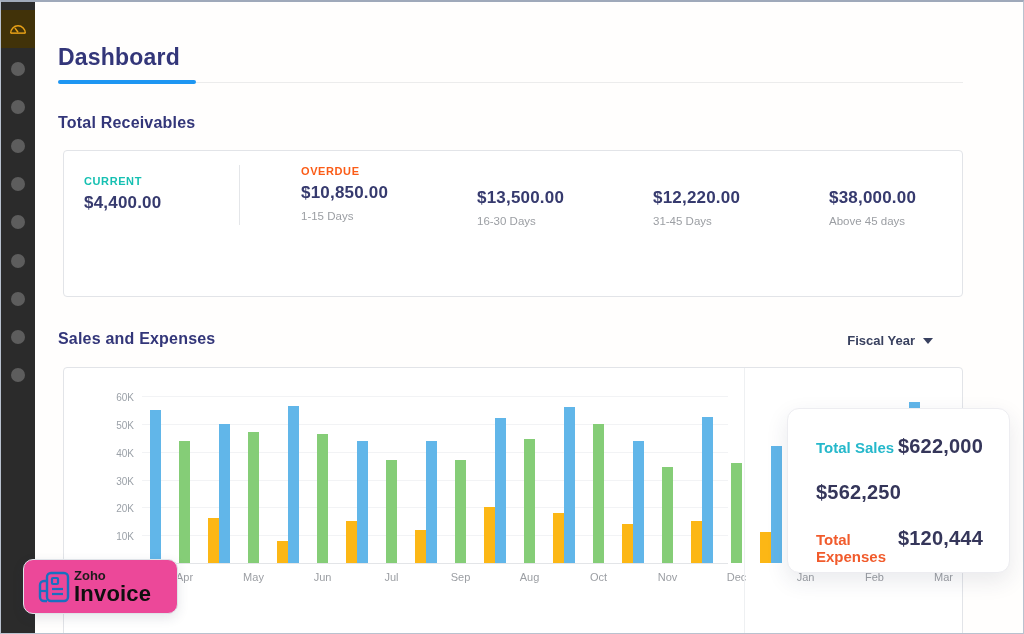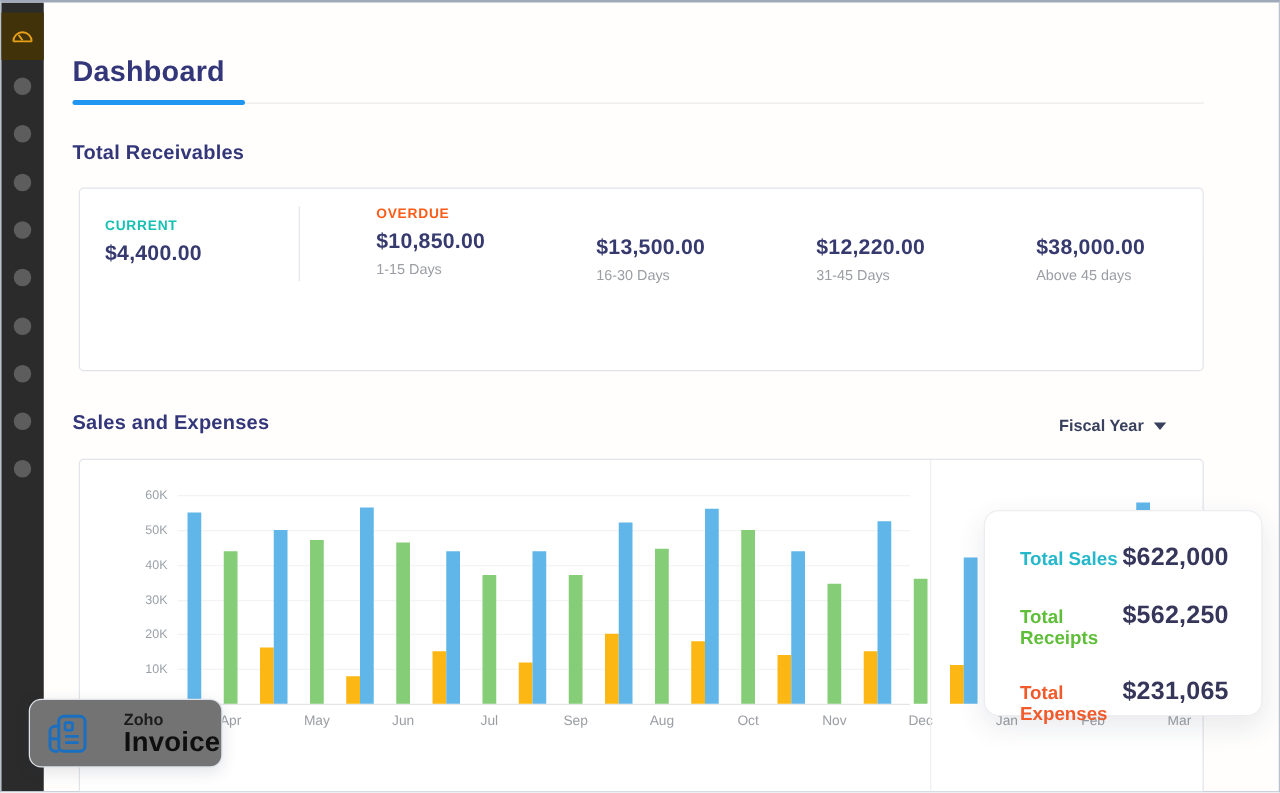--- a/index.html
+++ b/index.html
@@ -61,23 +61,23 @@
   .legend-divider { position:absolute; left:680px; top:0; bottom:0; width:1px; background:#eef0f2; }
 
   .summary-card { position:absolute; left:786px; top:406px; width:223px; height:165px; background:#fff;
                   border:1px solid #ededf1; border-radius:12px; box-shadow:0 8px 22px rgba(40,50,80,.10);
                   padding:26px 26px 0 28px; }
   .summary-row { display:flex; justify-content:space-between; align-items:baseline; margin-bottom:23px; }
   .summary-label { font-size:15px; font-weight:700; }
   .summary-value { font-size:20px; font-weight:600; color:#35365a; letter-spacing:.2px; }
 
   
-  .logo-card { position:absolute; left:22px; top:557px; width:155px; height:55px; background:#737373;
+  .logo-card { position:absolute; left:22px; top:557px; width:155px; height:55px; background:#ec4899;
                border:1px solid #dfe3e8; border-radius:10px; box-shadow:0 4px 12px rgba(40,50,80,.12);
-               display:flex; align-items:center; padding-left:10px; gap:25px; }
+               display:flex; align-items:center; padding-left:10px; gap:0; }
   .logo-text .brand { font-size:13px; font-weight:700; color:#1c1c1c; line-height:14px; }
   .logo-text .product { font-size:22px; font-weight:700; color:#0f0f0f; line-height:22px; letter-spacing:.2px; }
 </style>
 </head>
 <body>
 
 <div class="frame">
 
   <aside class="sidebar">
     <div class="side-active">
@@ -233,26 +233,25 @@
       </div>
     <div class="legend-divider"></div>
   </div>
 
   <div class="summary-card">
     <div class="summary-row">
       <span class="summary-label" style="color: rgb(37, 184, 203);">Total Sales</span>
       <span class="summary-value">$622,000</span>
     </div>
     <div class="summary-row">
-      <span class="summary-label" style="color: rgb(95, 190, 57);">Total Receipts</span>
       <span class="summary-value">$562,250</span>
     </div>
     <div class="summary-row">
       <span class="summary-label" style="color: rgb(241, 91, 44);">Total Expenses</span>
-      <span class="summary-value">$231,065</span>
+      <span class="summary-value">$120,444</span>
     </div>
   </div>
 
   <div class="logo-card">
     <svg width="40" height="40" viewBox="0 0 40 40">
       <rect x="13" y="6" width="21" height="28" rx="4" fill="none" stroke="#1a6fc0" stroke-width="2.4"></rect>
       <rect x="18" y="11" width="6" height="6" rx="1" fill="none" stroke="#1a6fc0" stroke-width="2.2"></rect>
       <line x1="18" y1="22" x2="29" y2="22" stroke="#1a6fc0" stroke-width="2.2"></line>
       <line x1="18" y1="27" x2="29" y2="27" stroke="#1a6fc0" stroke-width="2.2"></line>
       <path d="M13 14 h-3 a4 4 0 0 0 -4 4 v12 a4 4 0 0 0 4 4 h3" fill="none" stroke="#1a6fc0" stroke-width="2.4"></path>

